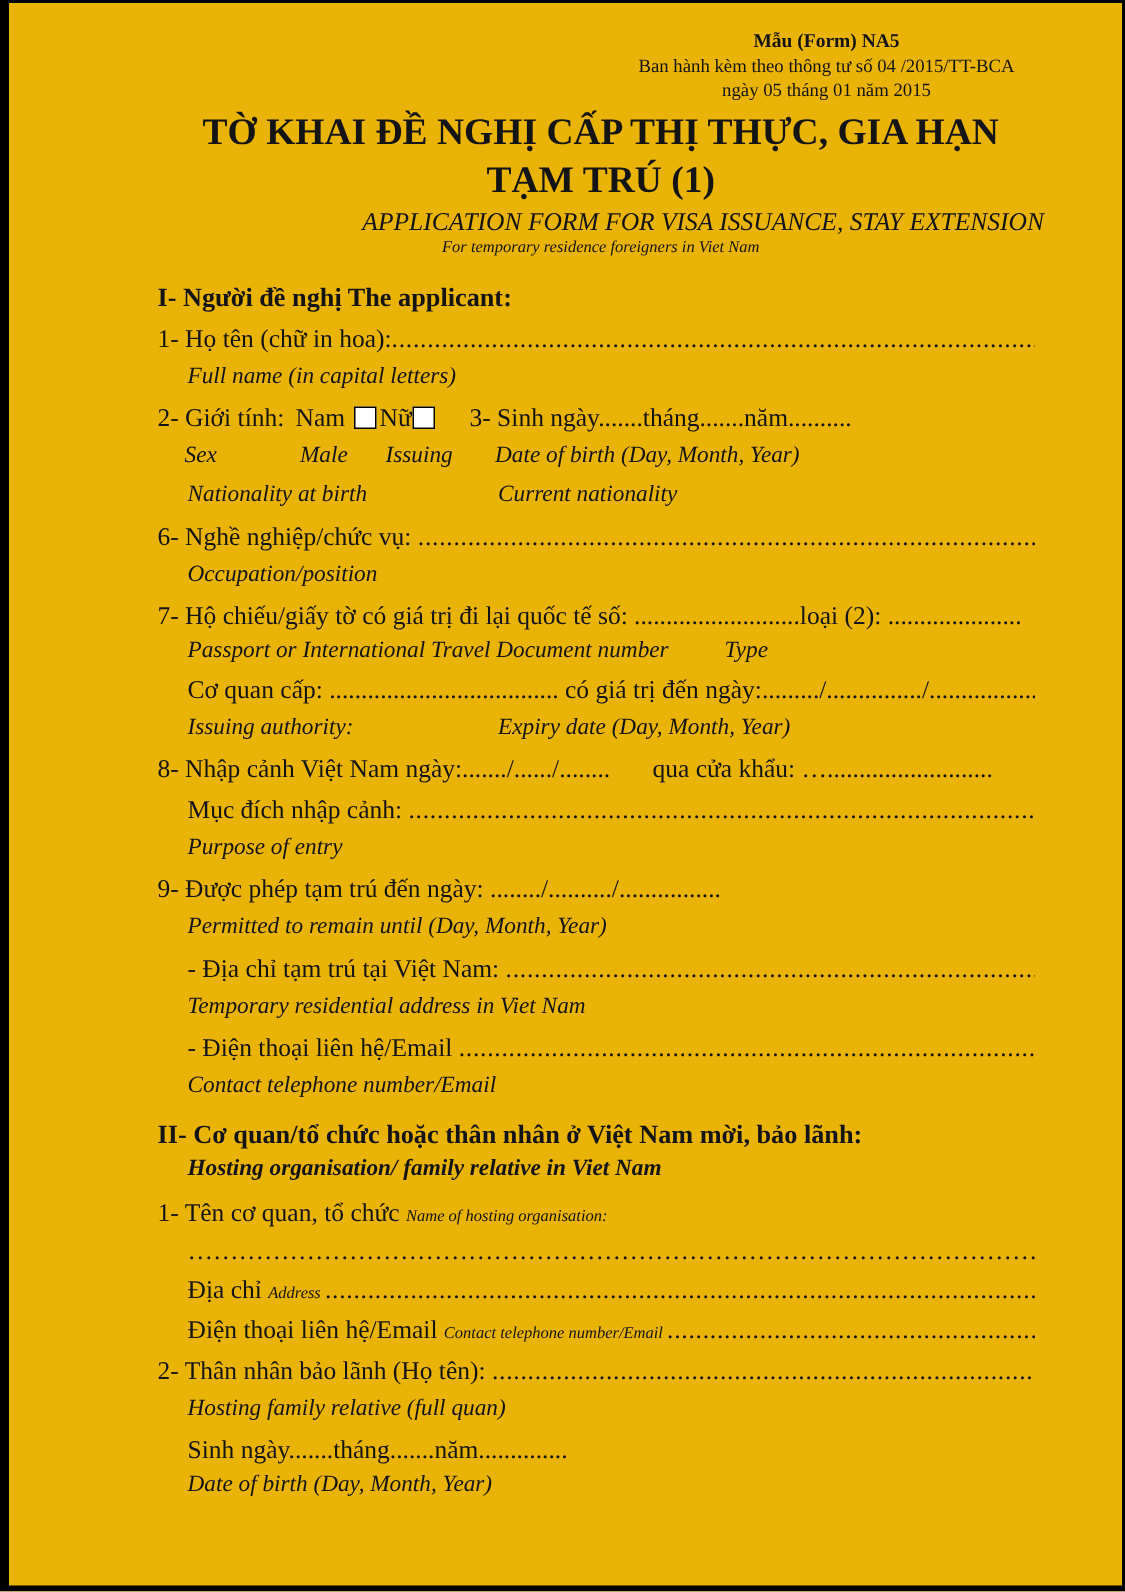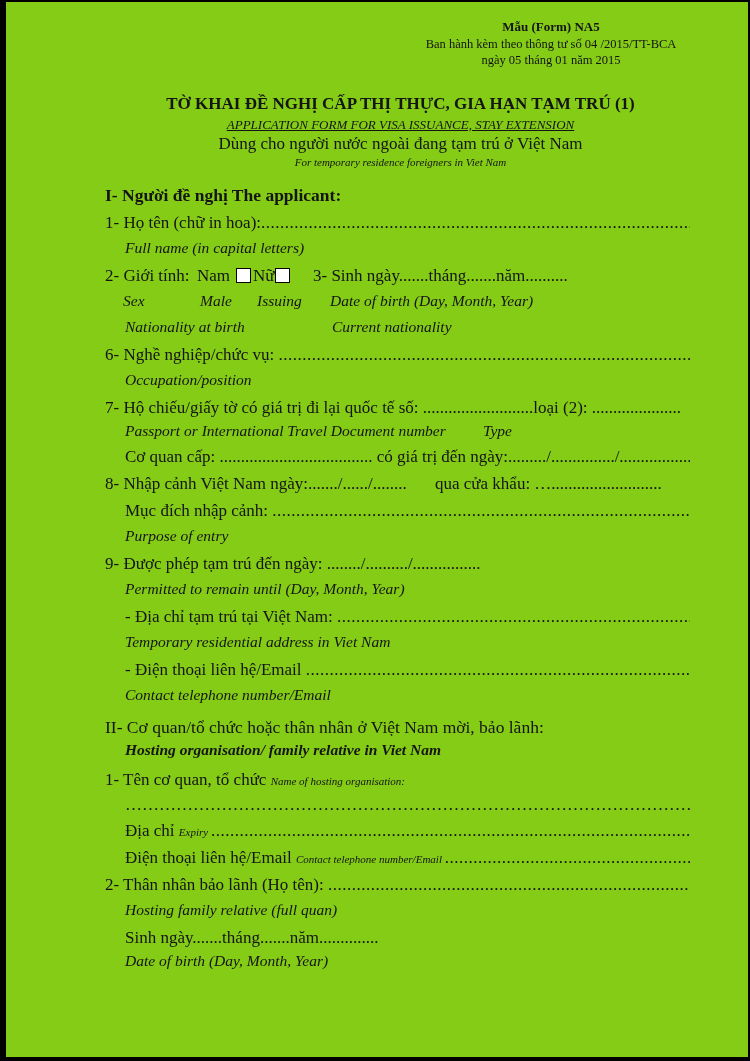--- a/index.html
+++ b/index.html
@@ -1,41 +1,41 @@
 <!DOCTYPE html>
 <html><head>
 <meta charset="utf-8">
 <style>
   html,body{margin:0;padding:0;background:#fff;}
   .page{
     position:relative;
     width:750px;height:1061px;
     box-sizing:border-box;
-    background:#84cc16;
+    background:#eab308;
     border:2px solid #000;
     border-left:6px solid #000;
     border-bottom:4px solid #000;
     overflow:hidden;
     font-family:"Liberation Serif","DejaVu Serif",serif;
     color:#141414;
     font-size:17px;
   }
   .content{padding:16px 52px 0 99px;}
   
   .issuer{width:290px;margin-left:auto;text-align:center;font-size:12.5px;line-height:1.35;}
   .issuer .b{font-weight:bold;font-size:13px;}
   
-  .t1{text-align:center;font-weight:bold;font-size:17px;margin-top:24px;line-height:1.25;}
-  .t2{text-align:center;font-style:italic;font-size:13px;line-height:1.2;margin-top:2px;text-decoration:underline;}
+  .t1{text-align:center;font-weight:bold;font-size:25px;margin-top:4px;line-height:1.25;}
+  .t2{text-align:right;font-style:italic;font-size:17px;line-height:1.2;margin-top:2px;}
   .t3{text-align:center;font-size:17px;line-height:1.2;margin-top:2px;}
   .t4{text-align:center;font-style:italic;font-size:11px;line-height:1.2;margin-top:1px;}
   
   .shead{font-weight:bold;font-size:17.5px;height:27px;line-height:27px;margin-top:13px;white-space:nowrap;}
   .shead .bi{}
-  .shead2{font-weight:normal;font-size:17.5px;line-height:24px;margin-top:6px;white-space:nowrap;}
+  .shead2{font-weight:bold;font-size:17.5px;line-height:24px;margin-top:6px;white-space:nowrap;}
   .shead2sub{font-weight:bold;font-style:italic;font-size:15.5px;line-height:21px;margin-left:20px;white-space:nowrap;}
   
   .line{width:585px;height:27px;line-height:27px;white-space:nowrap;overflow:hidden;}
   .sub{width:585px;height:26px;line-height:23px;white-space:nowrap;overflow:hidden;
        font-style:italic;font-size:15.5px;}
   .sub.tight{height:22px;line-height:20px;}
   .ind{padding-left:20px;width:565px;}
   .rel{position:relative;}
   .at{position:absolute;top:0;white-space:nowrap;}
   .it{font-style:italic;font-size:11px;}
@@ -49,21 +49,20 @@
   <div class="content">
 
     <div class="issuer">
       <div class="b">Mẫu (Form) NA5</div>
       <div>Ban hành kèm theo thông tư  số 04 /2015/TT-BCA</div>
       <div>ngày 05 tháng  01 năm  2015</div>
     </div>
 
     <div class="t1">TỜ KHAI ĐỀ NGHỊ CẤP THỊ THỰC, GIA HẠN TẠM TRÚ (1)</div>
     <div class="t2">APPLICATION FORM FOR VISA ISSUANCE, STAY EXTENSION</div>
-    <div class="t3">Dùng cho người nước ngoài đang tạm trú ở Việt Nam</div>
     <div class="t4">For temporary residence foreigners in Viet Nam</div>
 
     <div class="shead"><span>I- Người đề nghị </span><span class="bi">The applicant</span><span>:</span></div>
 
     <div class="line"><span>1- Họ tên (chữ in hoa):</span><span class="dots">..................................................................................................................................................................</span></div>
     <div class="sub ind">Full name (in capital letters)</div>
 
     <div class="line rel">
       <span class="at" style="left:0">2- Giới tính:</span>
       <span class="at" style="left:92px">Nam</span>
@@ -87,20 +86,24 @@
     <div class="line"><span>6- Nghề nghiệp/chức vụ: </span><span class="dots">............................................................................................................................................</span></div>
     <div class="sub ind">Occupation/position</div>
 
     <div class="line">7- Hộ chiếu/giấy tờ có giá trị đi lại quốc tế số: ..........................loại (2): .....................</div>
     <div class="sub tight rel">
       <span class="at" style="left:20px">Passport or International Travel Document number</span>
       <span class="at" style="left:378px">Type</span>
     </div>
 
     <div class="line ind">Cơ quan cấp:  .................................... có giá trị đến ngày:........./.............../.....................</div>
+    <div class="sub rel">
+      <span class="at" style="left:20px">Issuing authority:</span>
+      <span class="at" style="left:227px">Expiry date (Day, Month, Year)</span>
+    </div>
 
     <div class="line rel">
       <span class="at" style="left:0">8- Nhập cảnh Việt Nam ngày:......./....../........</span>
       <span class="at" style="left:330px">qua cửa khẩu: …..........................</span>
     </div>
 
     <div class="line ind"><span>Mục đích nhập cảnh: </span><span class="dots">....................................................................................................................................................</span></div>
     <div class="sub ind">Purpose of entry</div>
 
     <div class="line">9- Được phép tạm trú đến ngày: ......../........../................</div>
@@ -111,21 +114,21 @@
 
     <div class="line ind"><span>- Điện thoại liên hệ/Email </span><span class="dots">............................................................................................................................................</span></div>
     <div class="sub ind">Contact telephone number/Email</div>
 
     <div class="shead2">II- Cơ quan/tổ chức hoặc thân nhân ở Việt Nam mời, bảo lãnh:</div>
     <div class="shead2sub">Hosting organisation/ family relative in Viet Nam</div>
 
     <div class="line" style="margin-top:6px"><span>1- Tên cơ quan, tổ chức </span><span class="it">Name of hosting organisation:</span></div>
     <div class="line ind" style="height:24px;line-height:24px">……………………………………………………………………………………………………………………………......</div>
 
-    <div class="line ind"><span>Địa chỉ </span><span class="it">Expiry </span><span class="dots">........................................................................................................................................................</span></div>
+    <div class="line ind"><span>Địa chỉ </span><span class="it">Address </span><span class="dots">........................................................................................................................................................</span></div>
 
     <div class="line ind"><span>Điện thoại liên hệ/Email </span><span class="it">Contact telephone number/Email </span><span class="dots">......................................................................</span></div>
 
     <div class="line"><span>2- Thân nhân bảo lãnh (Họ tên): </span><span class="dots">......................................................................................................................................</span></div>
     <div class="sub ind">Hosting family relative (full quan)</div>
 
     <div class="line ind">Sinh ngày.......tháng.......năm..............</div>
     <div class="sub tight ind">Date of birth (Day, Month, Year)</div>
 
   </div>

